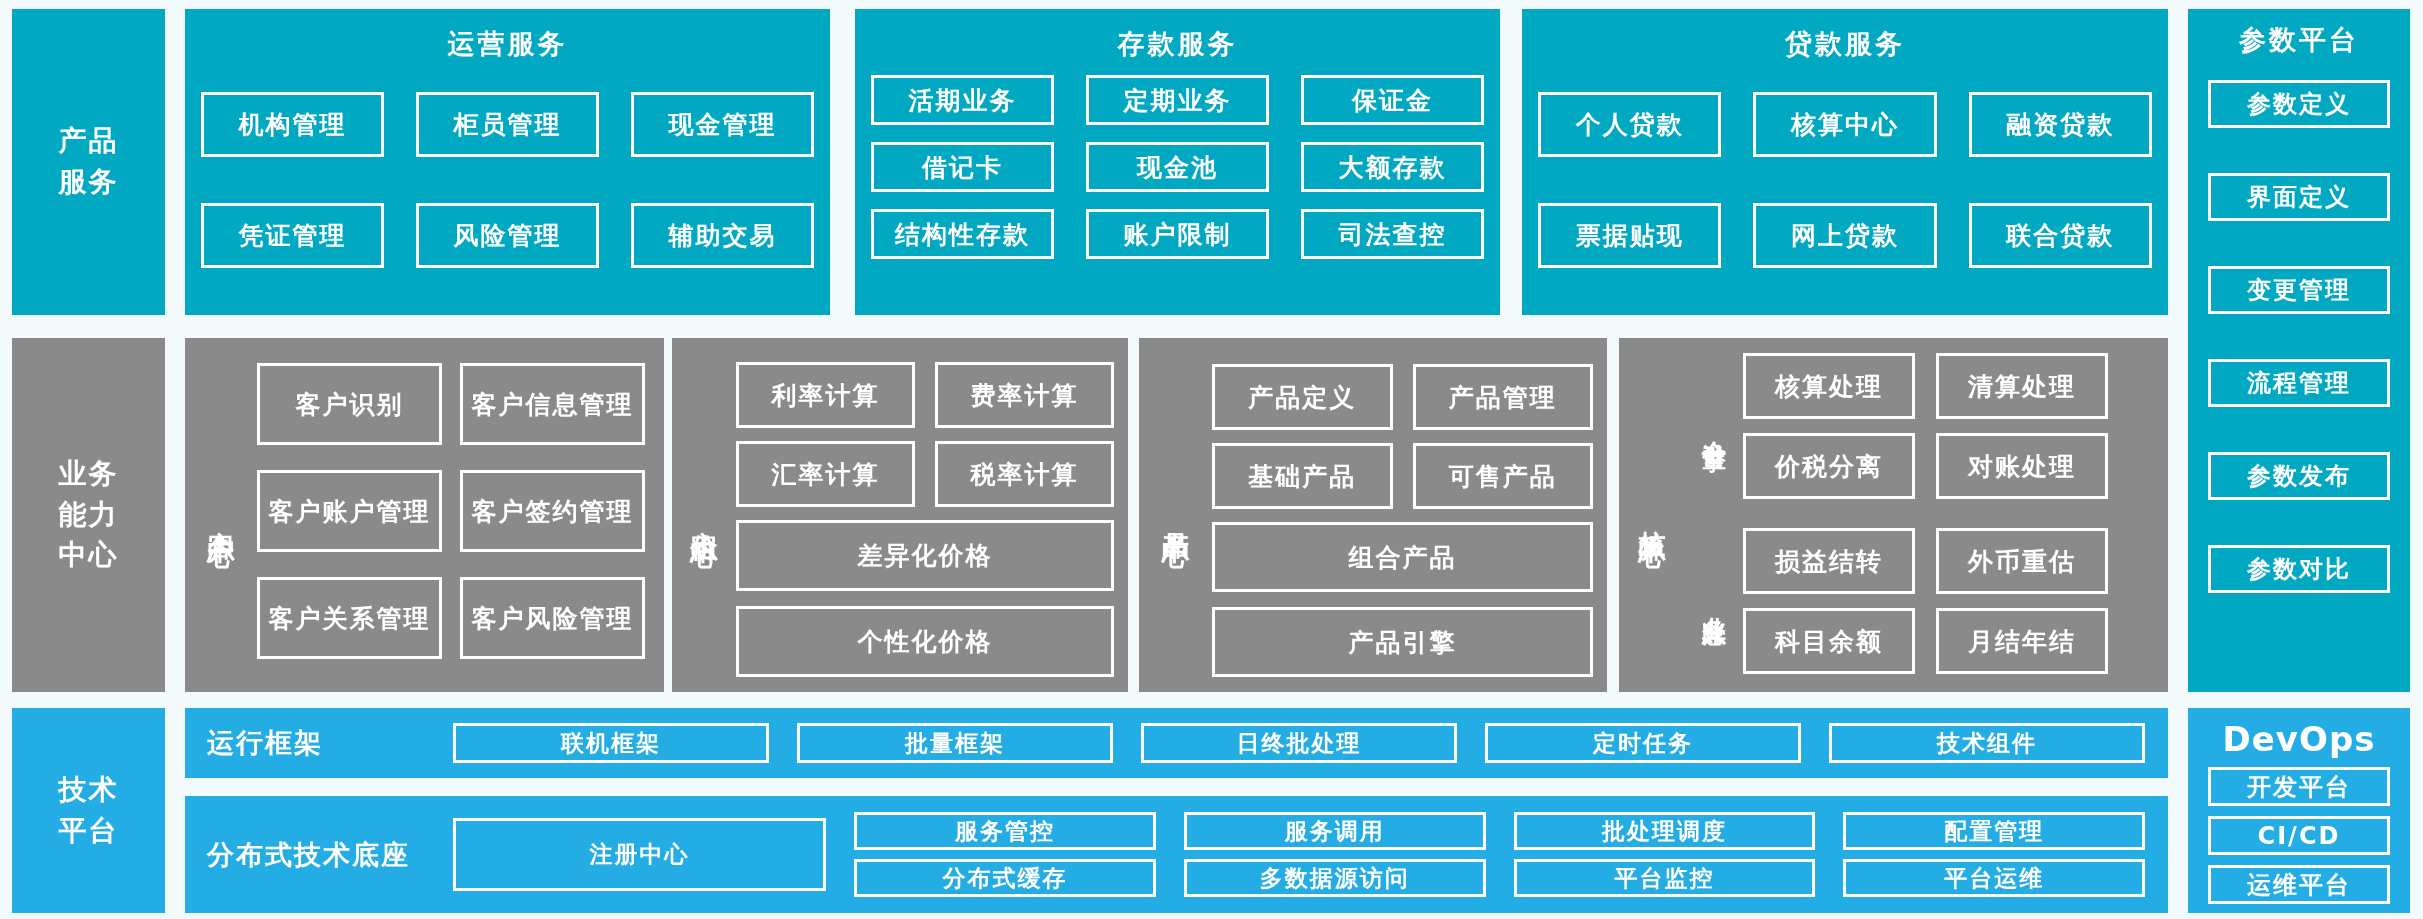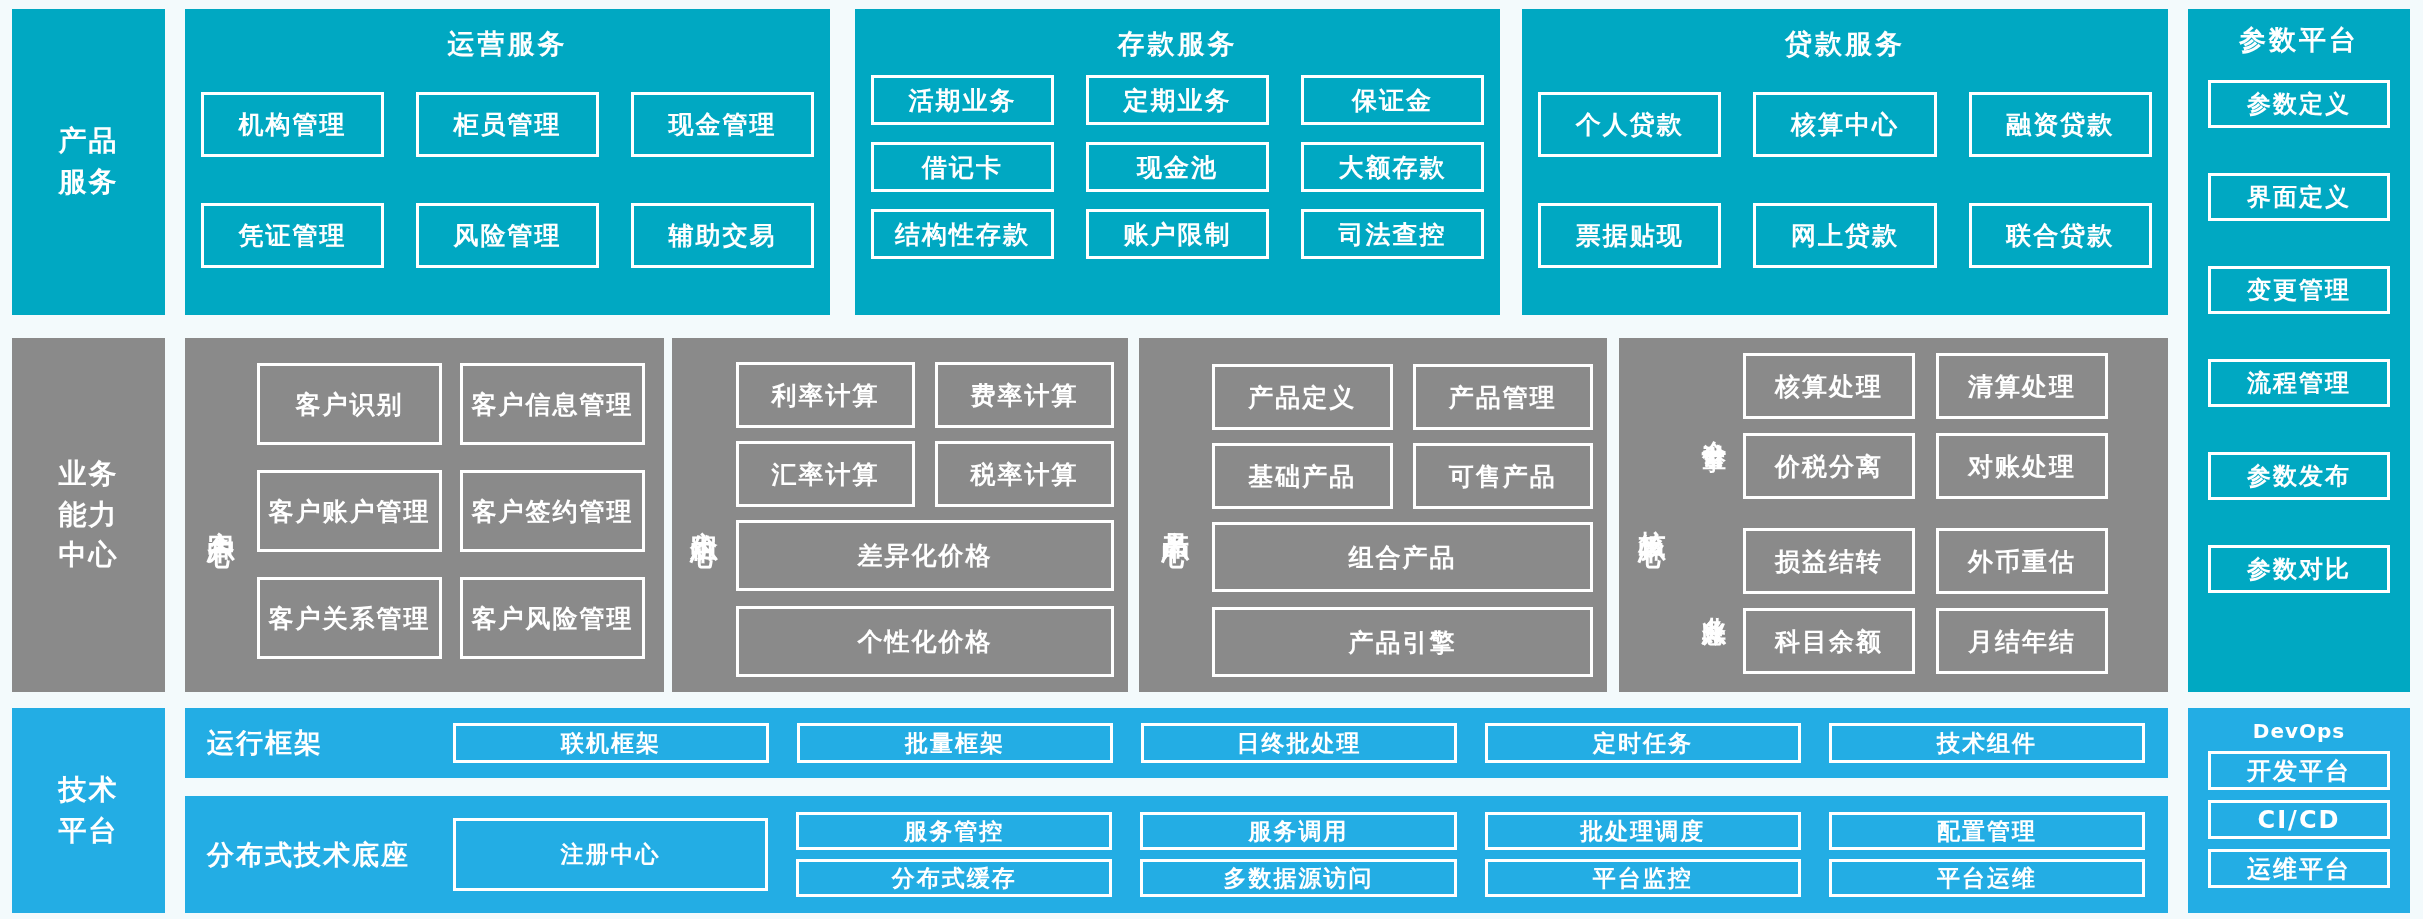--- a/index.html
+++ b/index.html
@@ -78,28 +78,28 @@
   .arows{flex:1;display:flex;flex-direction:column;gap:14px;}
   #p-acct .mrow{gap:21px;}
 
   
   #p-runtime{left:185px;top:708px;width:1983px;height:70px;display:flex;align-items:center;}
   #p-dist{left:185px;top:796px;width:1983px;height:117px;display:flex;align-items:center;}
   .blabel{width:268px;padding-left:22px;font-size:27px;letter-spacing:2px;white-space:nowrap;}
   .bboxes{flex:1;display:flex;gap:28px;margin-right:23px;}
   .bbox{flex:1;height:40px;border:3px solid var(--bd);display:flex;align-items:center;justify-content:center;
         font-size:23px;letter-spacing:2px;white-space:nowrap;}
-  .reg{flex:none;width:315px;height:73px;}
+  .reg{flex:none;width:373px;height:73px;}
   .bgrid{flex:1;display:flex;flex-direction:column;gap:9px;margin:0 23px 0 28px;}
   .bgrid .mrow{gap:28px;}
   .bgrid .bbox{height:38px;}
 
   
   #p-devops{left:2188px;top:708px;width:222px;height:205px;}
-  #p-devops .ptitle{padding-top:11px;letter-spacing:1px;font-size:20px;}
+  #p-devops .ptitle{padding-top:11px;letter-spacing:1px;font-size:34px;}
   .dstack{margin-top:8px;display:flex;flex-direction:column;gap:10px;padding:0 20px;}
   .dbox{height:39px;border:3px solid var(--bd);display:flex;align-items:center;justify-content:center;
         font-size:24px;letter-spacing:2px;white-space:nowrap;}
 </style>
 </head>
 <body>
 
 <div id="canvas">
 
   <aside class="panel teal sidebar" id="sb-product">

